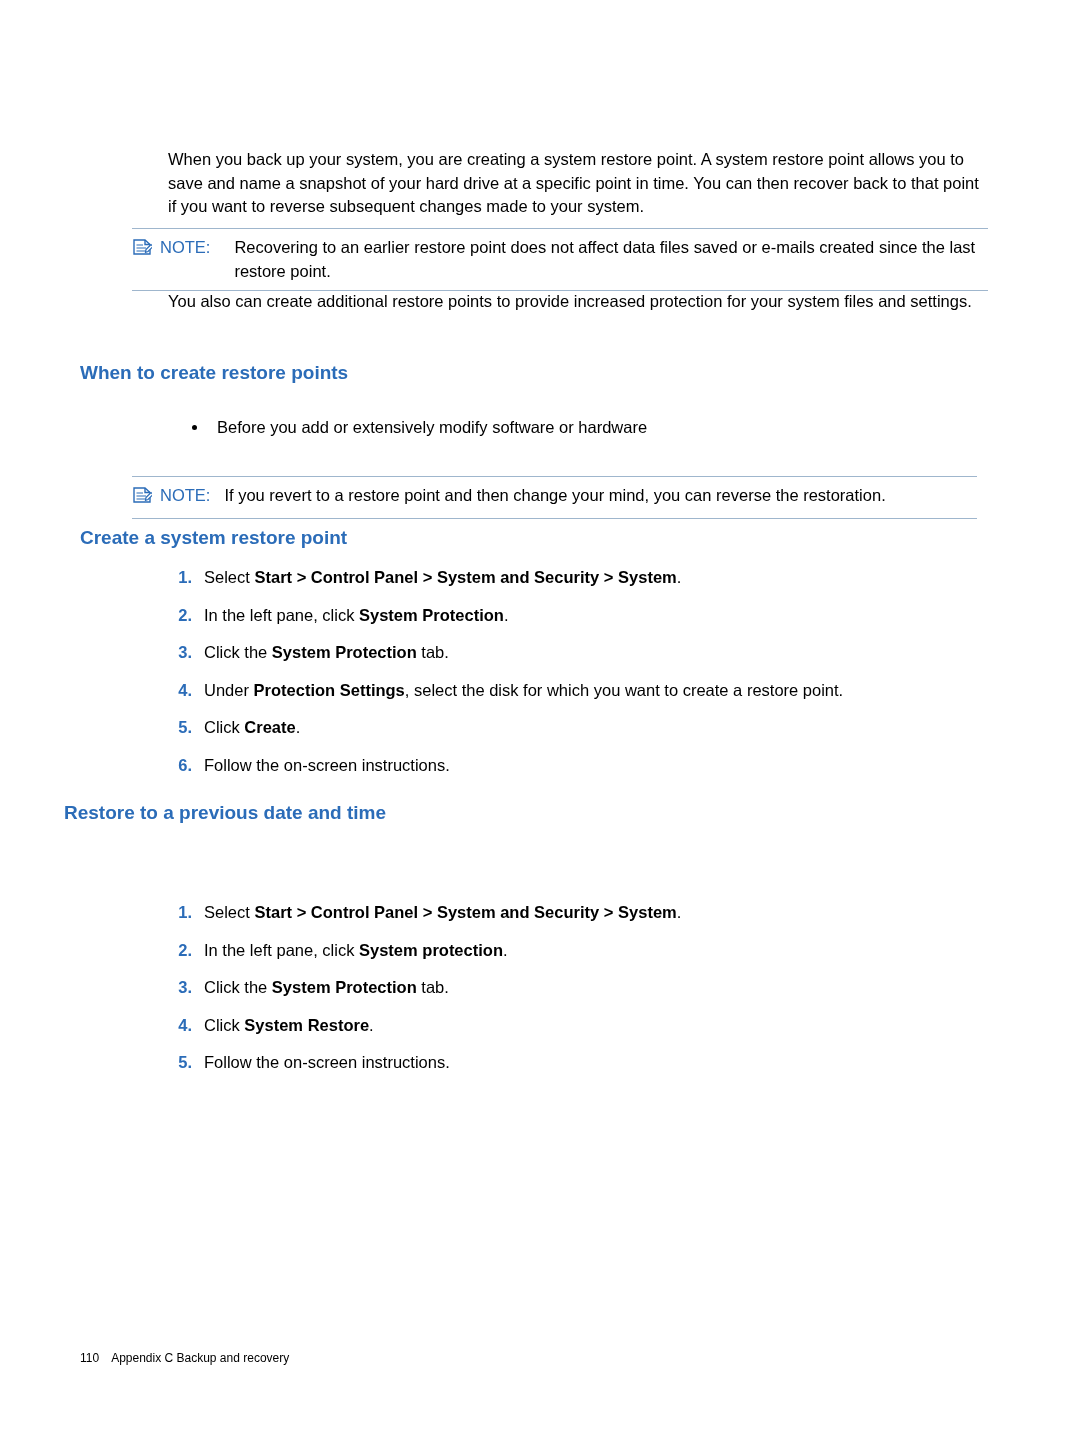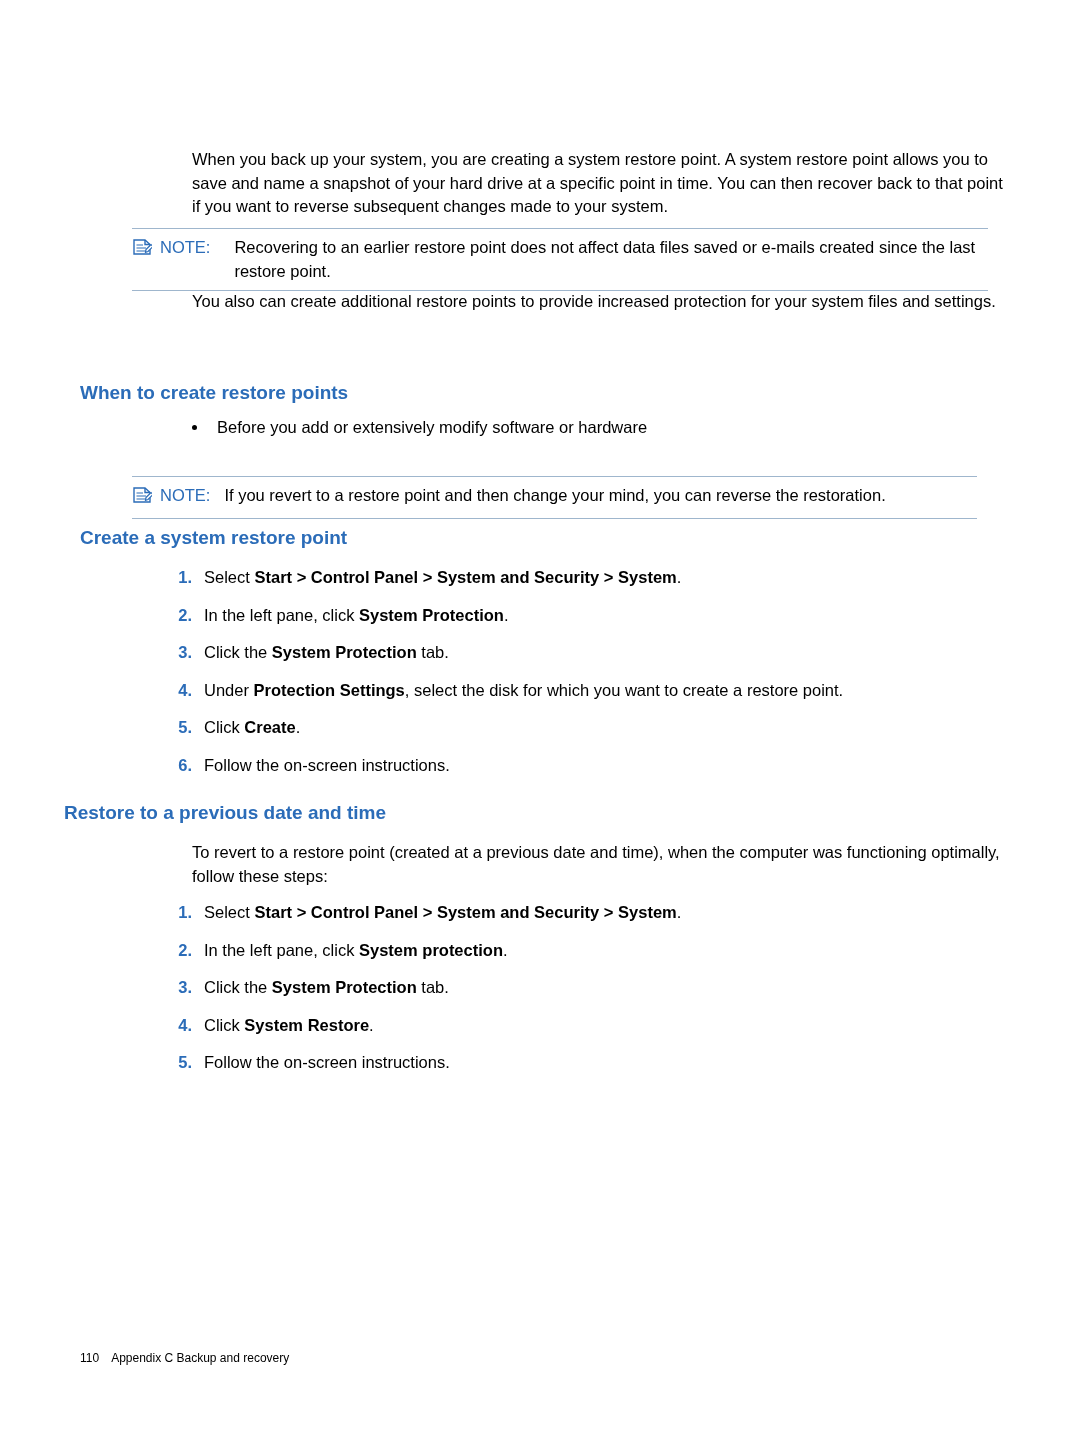--- a/index.html
+++ b/index.html
@@ -38,21 +38,20 @@
     font-weight: bold;
     color: #2b6cb8;
     margin: 0;
   }
 
   
   .body-text {
     font-size: 16.5px;
     line-height: 23.5px;
     color: #000;
-    margin-left: 24px;
   }
 
   
   .note {
     border-top: 1px solid #9fb6cd;
     border-bottom: 1px solid #9fb6cd;
     padding: 7px 0 7px 0;
     position: relative;
   }
   .note-inner {
@@ -154,21 +153,21 @@
           <path d="M14 11.5 L19 6.5 L21 8.5 L16 13.5 L13.5 14.3 Z" fill="#ffffff" stroke="#2b6cb8" stroke-width="1.2"></path>
         </svg>
       </span>
       <span class="note-label">NOTE:</span>
       <span class="note-text" style="margin-left:24px;">Recovering to an earlier restore point does not affect data files saved or e-mails created since the last restore point.</span>
     </div>
   </div>
 
   <div class="body-text" style="position:absolute; left:168px; top:290px; width:820px;">You also can create additional restore points to provide increased protection for your system files and settings.</div>
 
-  <div class="h2" style="position:absolute; left:80px; top:382px;">When to create restore points</div>
+  <div class="h2" style="position:absolute; left:80px; top:362px;">When to create restore points</div>
 
   <ul class="bullets" style="position:absolute; left:168px; top:400px; width:820px;">
     <li>Before you add or extensively modify software or hardware</li>
   </ul>
 
   <div class="note" style="position:absolute; left:132px; top:476px; width:845px;">
     <div class="note-inner">
       <span class="note-icon">
         <svg width="20" height="18" viewBox="0 0 20 18" xmlns="http://www.w3.org/2000/svg">
           <path d="M2 2 L13 2 L18 6.5 L18 16 L2 16 Z" fill="#ffffff" stroke="#2b6cb8" stroke-width="1.4"></path>
@@ -200,21 +199,20 @@
     <li>
       <span class="num">5.</span><span>Click </span><b>Create</b><span>.</span>
     </li>
     <li>
       <span class="num">6.</span><span>Follow the on-screen instructions.</span><b></b><span></span>
     </li>
   </ol>
 
   <div class="h2" style="position:absolute; left:64px; top:802px;">Restore to a previous date and time</div>
 
-  <div class="body-text" style="position:absolute; left:168px; top:841px; width:820px;">To revert to a restore point (created at a previous date and time), when the computer was functioning optimally, follow these steps:</div>
 
   <ol class="steps" style="position:absolute; left:168px; top:901px; width:820px;">
     <li>
       <span class="num">1.</span><span>Select </span><b>Start &gt; Control Panel &gt; System and Security &gt; System</b><span>.</span>
     </li>
     <li>
       <span class="num">2.</span><span>In the left pane, click </span><b>System protection</b><span>.</span>
     </li>
     <li>
       <span class="num">3.</span><span>Click the </span><b>System Protection</b><span> tab.</span>

